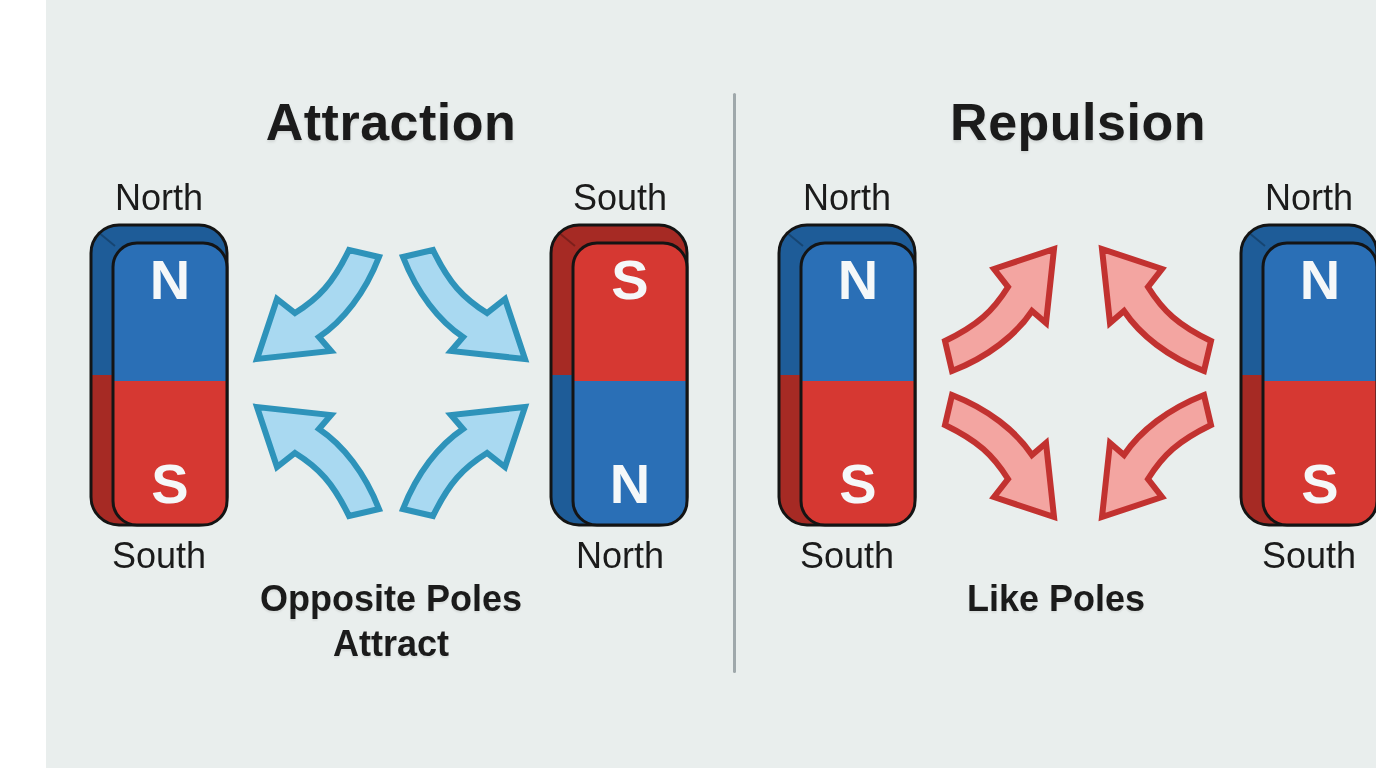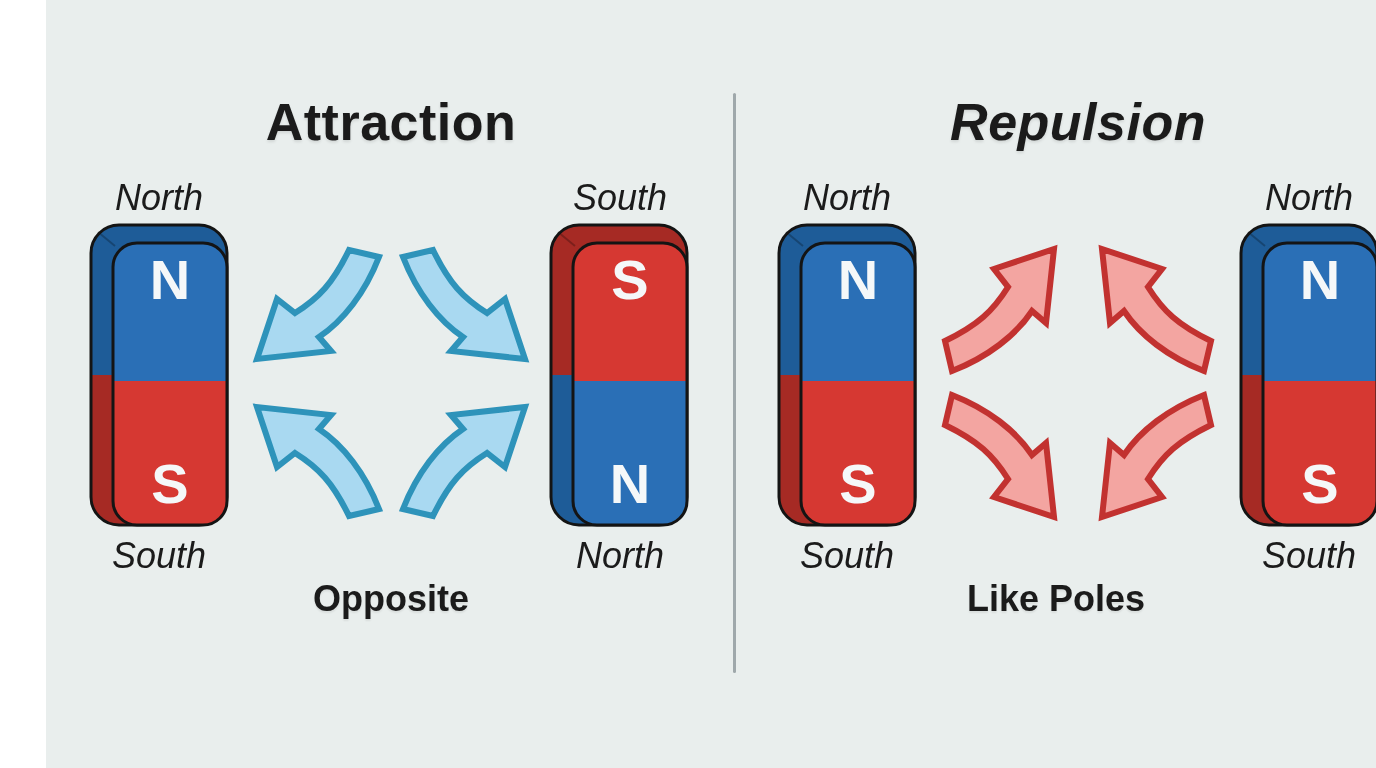--- a/index.html
+++ b/index.html
@@ -9,21 +9,21 @@
     font-family:"Liberation Sans", sans-serif;
     color:#1b1b1b;
     margin-left:46px;
   }
   .abs{position:absolute;}
   .centered{transform:translateX(-50%);white-space:nowrap;}
   .panel-title{
     font-size:52px;font-weight:700;letter-spacing:0.5px;
     text-shadow:0 2px 3px rgba(0,0,0,0.10);
   }
-  .pole-label{font-size:36px;font-weight:500;font-style:italic;}
+  .pole-label{font-size:36px;font-weight:500;}
   .caption{font-size:36px;font-weight:600;text-align:center;line-height:45px;
     text-shadow:0 2px 2px rgba(0,0,0,0.07);}
   .divider{width:3px;border-radius:2px;}
   svg.magnet-svg{position:absolute;overflow:visible;}
   svg.magnet-svg .outline{fill:none;stroke:#141414;stroke-width:3px;}
   svg.magnet-svg text{
     font-family:"Liberation Sans", sans-serif;
     font-size:56px;font-weight:600;text-anchor:middle;
   }
   svg.arrows-svg{position:absolute;}
@@ -97,26 +97,27 @@
       <g clip-path="url(#m1i)">
         <rect x="24" y="20" width="114" height="138" fill="#d63832"></rect>
         <rect x="24" y="158" width="114" height="144" fill="#2a6fb6"></rect>
       </g>
       <rect class="outline" x="24" y="20" width="114" height="282" rx="24"></rect>
       <text x="81" y="76" fill="#f5f8f9">S</text>
       <text x="81" y="280" fill="#f5f8f9">N</text>
     </svg>
 
     <div class="abs caption centered" style="left:345px;top:576px;">
-      <div>Opposite</div>
+      <div>Opposite Poles</div>
+      <div>Attract</div>
     </div>
   </div>
 
   <div>
-    <div class="abs panel-title centered" style="left:1032px;top:92px;font-style:italic;">Repulsion</div>
+    <div class="abs panel-title centered" style="left:1032px;top:92px;">Repulsion</div>
 
     <div class="abs pole-label centered" style="left:801px;top:177px;">North</div>
     <div class="abs pole-label centered" style="left:801px;top:535px;">South</div>
 
     <svg class="magnet-svg" style="left:731px;top:223px;" width="140" height="304" viewBox="0 0 140 304">
       <defs>
         <clipPath id="m2o">
             <rect x="2" y="2" width="136" height="300" rx="28"></rect>
           </clipPath>
         <clipPath id="m2i">

